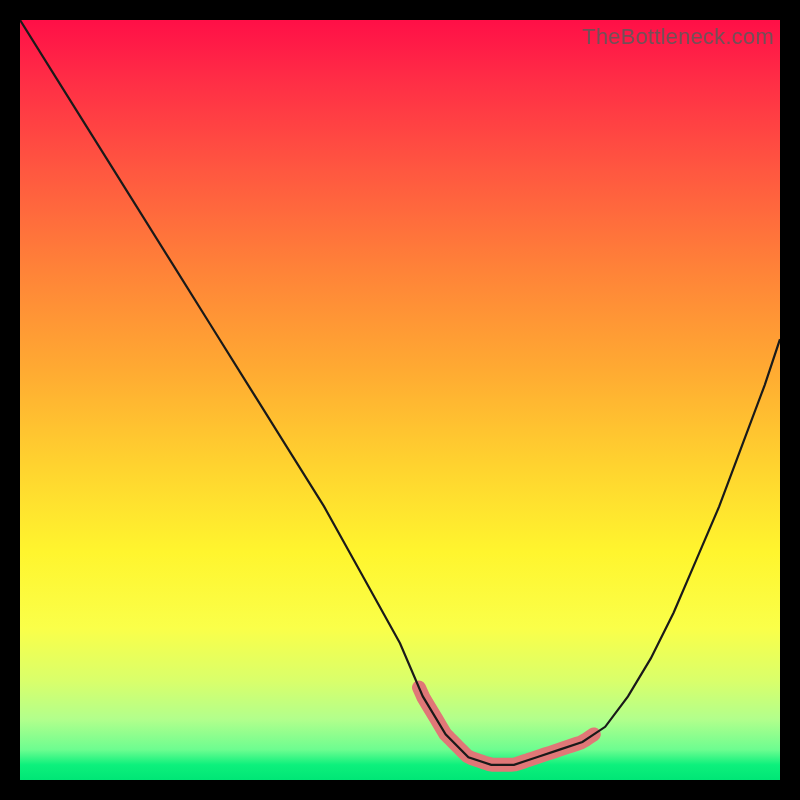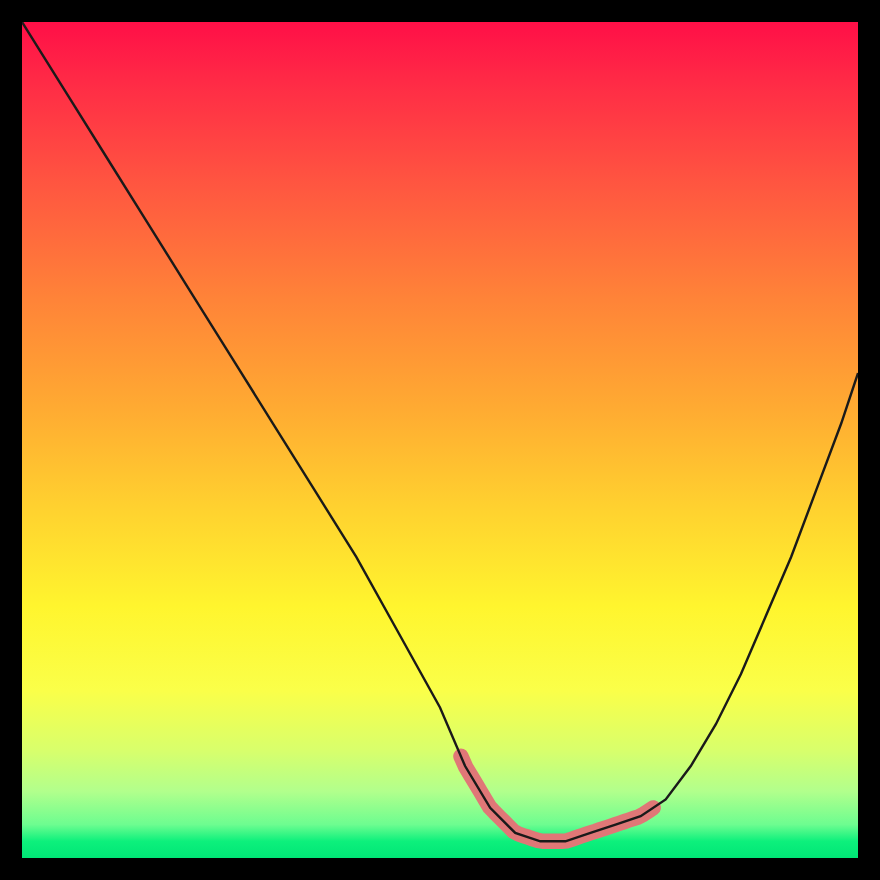--- a/index.html
+++ b/index.html
@@ -81,15 +81,16 @@
 <div class="frame">
 
   <div class="plot-area">
     <div class="gradient-bg"></div>
 
     <svg class="curve" viewBox="0 0 760 760" preserveAspectRatio="none">
       <path id="accent" class="accent-path" d="M399.0 667.5 L403.4 677.4 L407.7 684.6 L412.1 691.9 L416.5 699.2 L420.8 706.5 L425.2 713.8 L429.6 718.4 L434.0 722.8 L438.3 727.1 L442.7 731.5 L447.1 735.9 L451.4 738.2 L455.8 739.7 L460.2 741.1 L464.5 742.6 L468.9 744.0 L473.3 744.8 L477.7 744.8 L482.0 744.8 L486.4 744.8 L490.8 744.8 L495.1 744.4 L499.5 743.0 L503.9 741.5 L508.2 740.0 L512.6 738.6 L517.0 737.1 L521.4 735.7 L525.7 734.2 L530.1 732.8 L534.5 731.3 L538.8 729.9 L543.2 728.4 L547.6 726.9 L551.9 725.5 L556.3 724.0 L560.7 722.6 L565.1 720.2 L569.4 717.3 L573.8 714.4"></path>
       <path id="main-curve" class="curve-path" d="M0.0 0.0 L38.0 60.8 L76.0 121.6 L114.0 182.4 L152.0 243.2 L190.0 304.0 L228.0 364.8 L266.0 425.6 L304.0 486.4 L342.0 554.8 L380.0 623.2 L402.8 676.4 L425.6 714.4 L448.4 737.2 L471.2 744.8 L494.0 744.8 L516.8 737.2 L539.6 729.6 L562.4 722.0 L585.2 706.8 L608.0 676.4 L630.8 638.4 L653.6 592.8 L676.4 539.6 L699.2 486.4 L722.0 425.6 L744.8 364.8 L760.0 319.2"></path>
     </svg>
 
+    <div class="watermark">TheBottleneck.com</div>
   </div>
 
 </div>
 
 </body></html>

